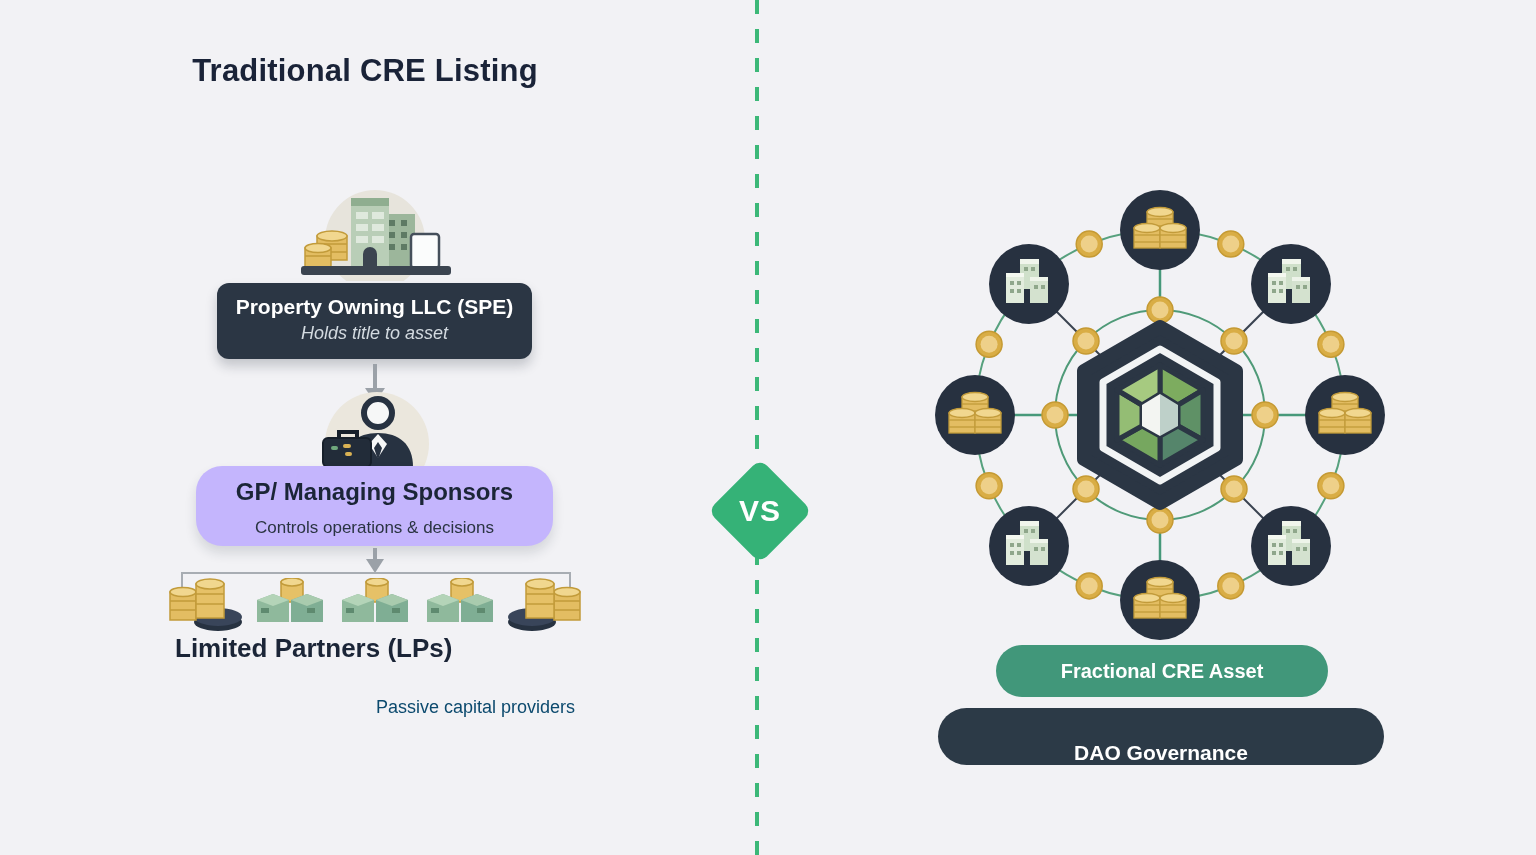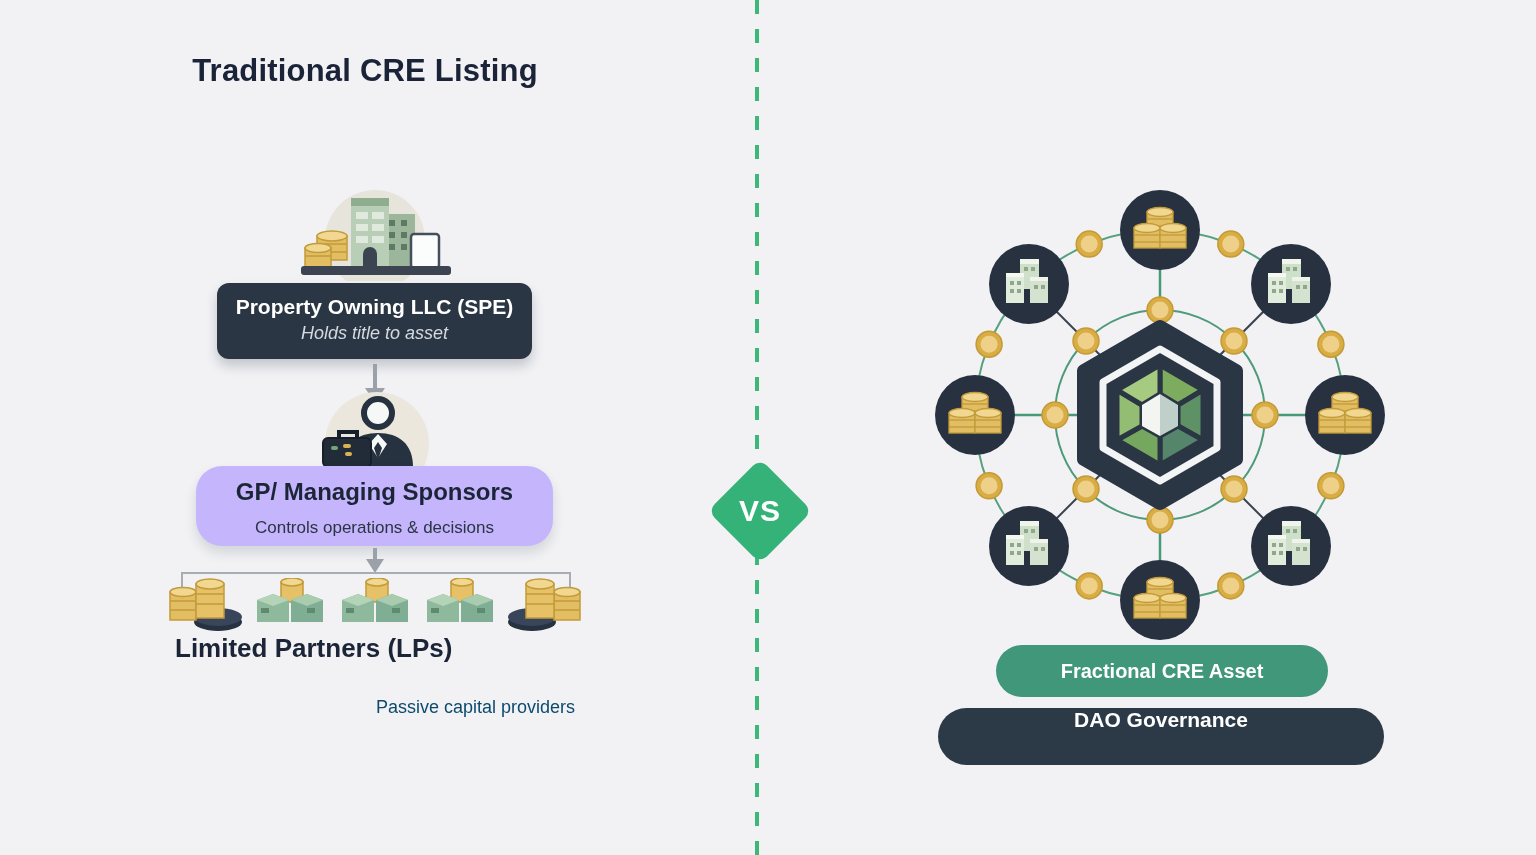--- a/index.html
+++ b/index.html
@@ -49,21 +49,21 @@
   
   .btn-green {
     position:absolute; left:996px; top:645px; width:332px; height:52px;
     background:#41977a; border-radius:26px; color:#fff;
     display:flex; align-items:center; justify-content:center;
     font-size:20px; font-weight:700;text-align:center;
   }
   .btn-dark {
     position:absolute; left:938px; top:708px; width:446px; height:57px;
     background:#2c3a47; border-radius:29px; color:#fff;
-    display:flex; align-items:flex-start; justify-content:center;
+    display:flex; align-items:flex-end; justify-content:center;
     font-size:21px; font-weight:700;
   }
 </style>
 </head>
 <body>
 
 <div class="canvas">
 
   <div class="dashed-line"></div>
   <div class="vs-diamond">

